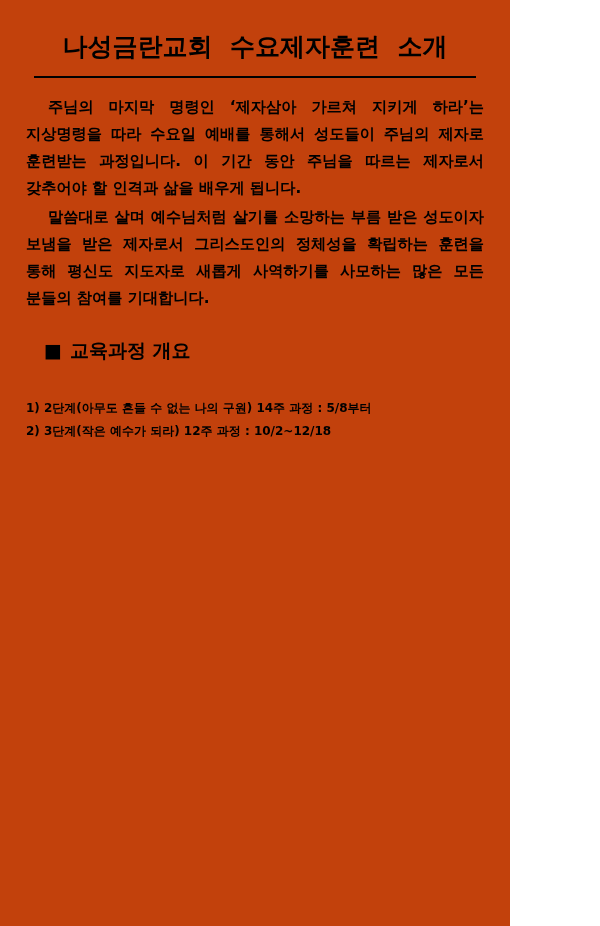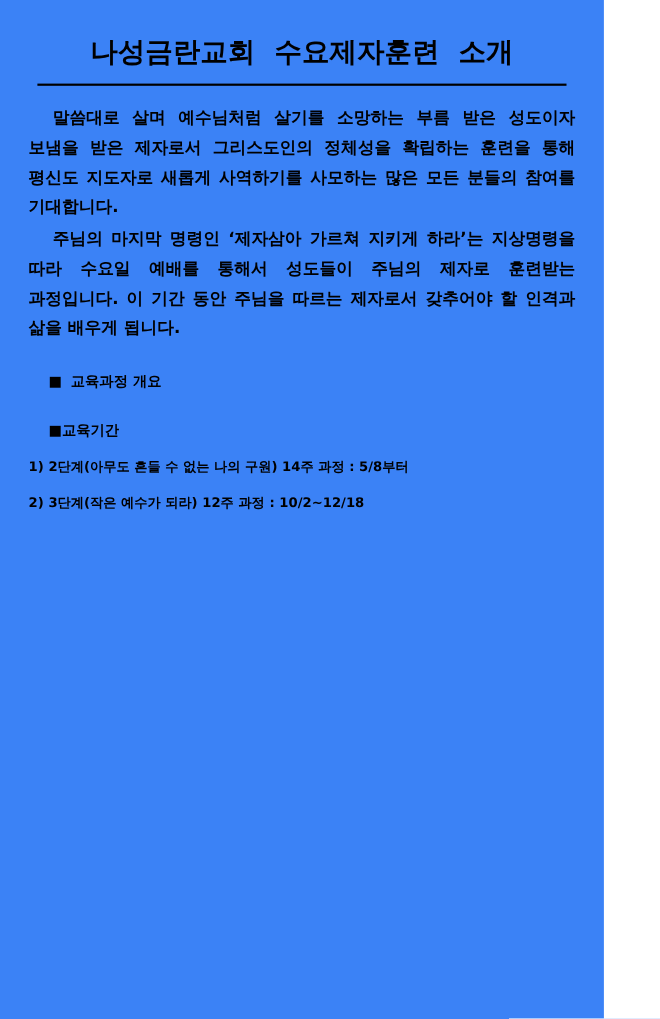--- a/index.html
+++ b/index.html
@@ -9,25 +9,25 @@
   }
   body {
     width: 600px;
     height: 926px;
     font-family: "DejaVu Sans", sans-serif;
     color: #000000;
     overflow: hidden;
   }
   .page {
     position: relative;
-    width: 549px;
+    width: 510px;
     height: 926px;
     box-sizing: border-box;
     padding: 26px 26px 10px 26px;
-    background: #3b82f6;
+    background: #c2410c;
   }
   .doc-title {
     text-align: center;
     font-size: 25px;
     font-weight: bold;
     letter-spacing: 0px;
     margin: 6px 0 0 0;
     line-height: 1.2;
     white-space: pre;
   }
@@ -49,21 +49,21 @@
     word-break: keep-all;
     font-weight: bold;
   }
   p.para + p.para {
     margin-top: 2px;
   }
   .section {
     margin-top: 26px;
   }
   .section-head {
-    font-size: 13px;
+    font-size: 19px;
     font-weight: bold;
     margin: 0 0 6px 0;
     padding-left: 18px;
     display: block;
   }
   .section-head .marker {
     display: inline-block;
     margin-right: 8px;
   }
   .list {
@@ -75,47 +75,44 @@
     font-size: 12px;
     line-height: 1.78;
     font-weight: bold;
     margin: 0;
     padding-left: 24px;
     text-indent: -24px;
     text-align: justify;
     word-break: keep-all;
   }
   .list li + li {
-    margin-top: 11px;
+    margin-top: 1px;
   }
   .spacer-sm { height: 8px; }
 </style>
 </head>
 <body>
 
 <div class="page">
 
   <h1 class="doc-title">나성금란교회  수요제자훈련  소개</h1>
   <hr class="title-rule">
 
   <div class="body-block">
+    <p class="para">주님의  마지막  명령인 ‘제자삼아  가르쳐  지키게  하라’는  지상명령을  따라  수요일  예배를  통해서  성도들이  주님의  제자로  훈련받는  과정입니다.  이  기간  동안  주님을  따르는  제자로서  갖추어야  할  인격과  삶을  배우게  됩니다.</p>
     <p class="para">말씀대로  살며  예수님처럼  살기를  소망하는  부름  받은  성도이자  보냄을  받은  제자로서  그리스도인의  정체성을  확립하는  훈련을  통해  평신도  지도자로  새롭게  사역하기를  사모하는  많은  모든  분들의  참여를  기대합니다.</p>
-    <p class="para">주님의  마지막  명령인 ‘제자삼아  가르쳐  지키게  하라’는  지상명령을  따라  수요일  예배를  통해서  성도들이  주님의  제자로  훈련받는  과정입니다.  이  기간  동안  주님을  따르는  제자로서  갖추어야  할  인격과  삶을  배우게  됩니다.</p>
   </div>
 
   <div class="section">
     <div class="section-head">
       <span class="marker">■</span><span>교육과정  개요</span>
     </div>
   </div>
 
   <div class="section">
-    <div class="section-head">
-      <span>■</span><span>교육기간</span>
-    </div>
     <div class="spacer-sm"></div>
     <ul class="list">
       <li>1)  2단계(아무도  흔들  수  없는  나의  구원)  14주  과정 :  5/8부터</li>
       <li>2)  3단계(작은  예수가  되라)  12주  과정 :  10/2~12/18</li>
     </ul>
   </div>
 
 </div>
 
 </body></html>

